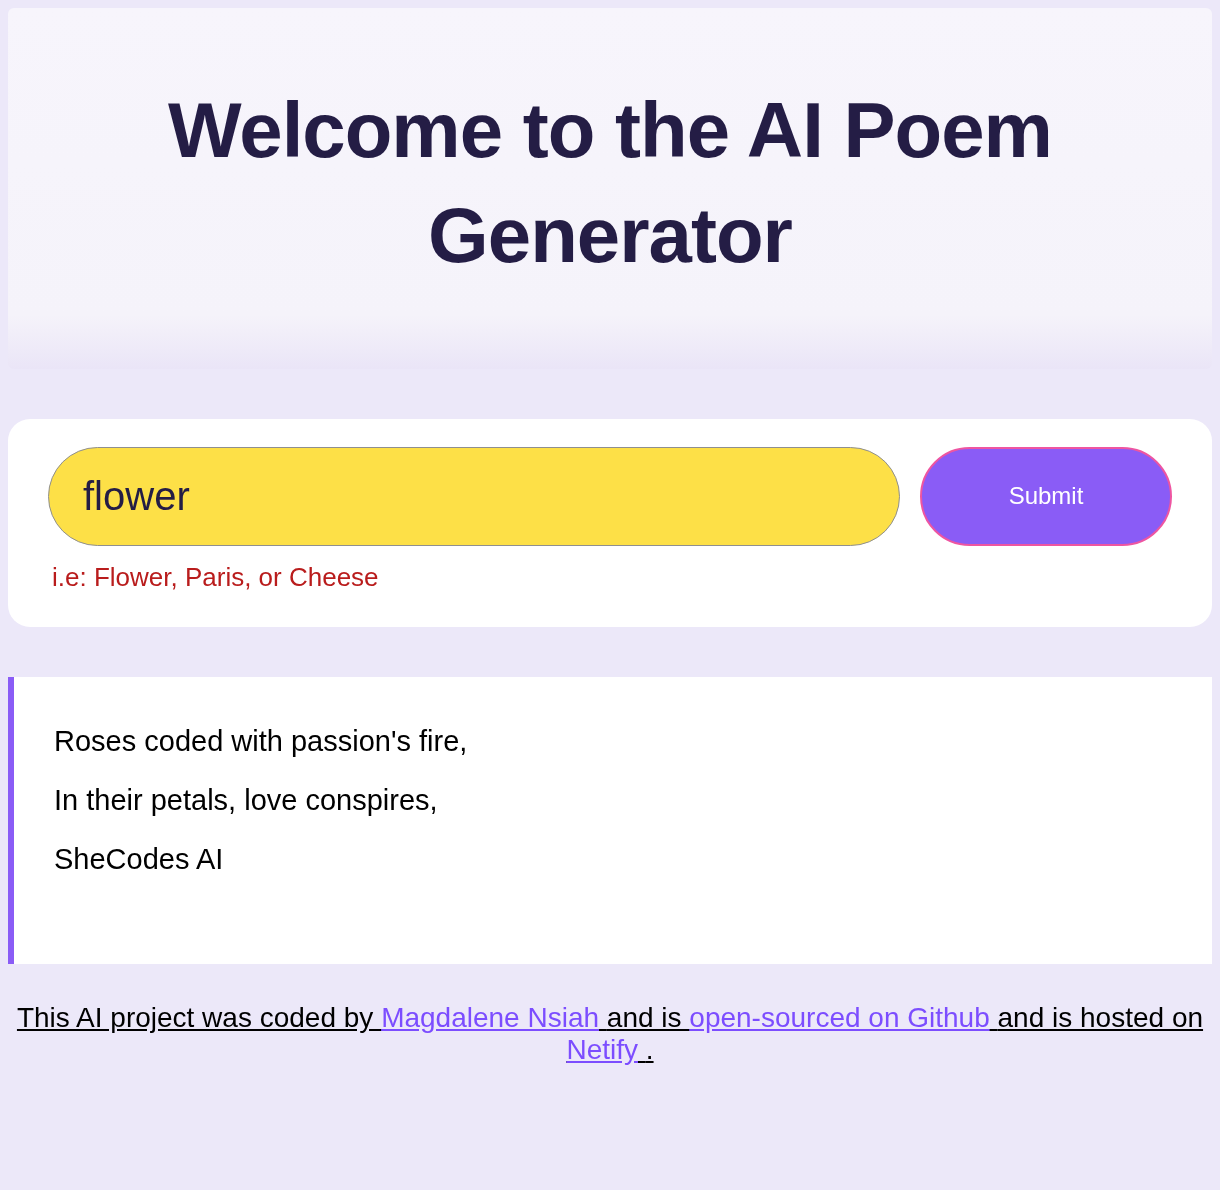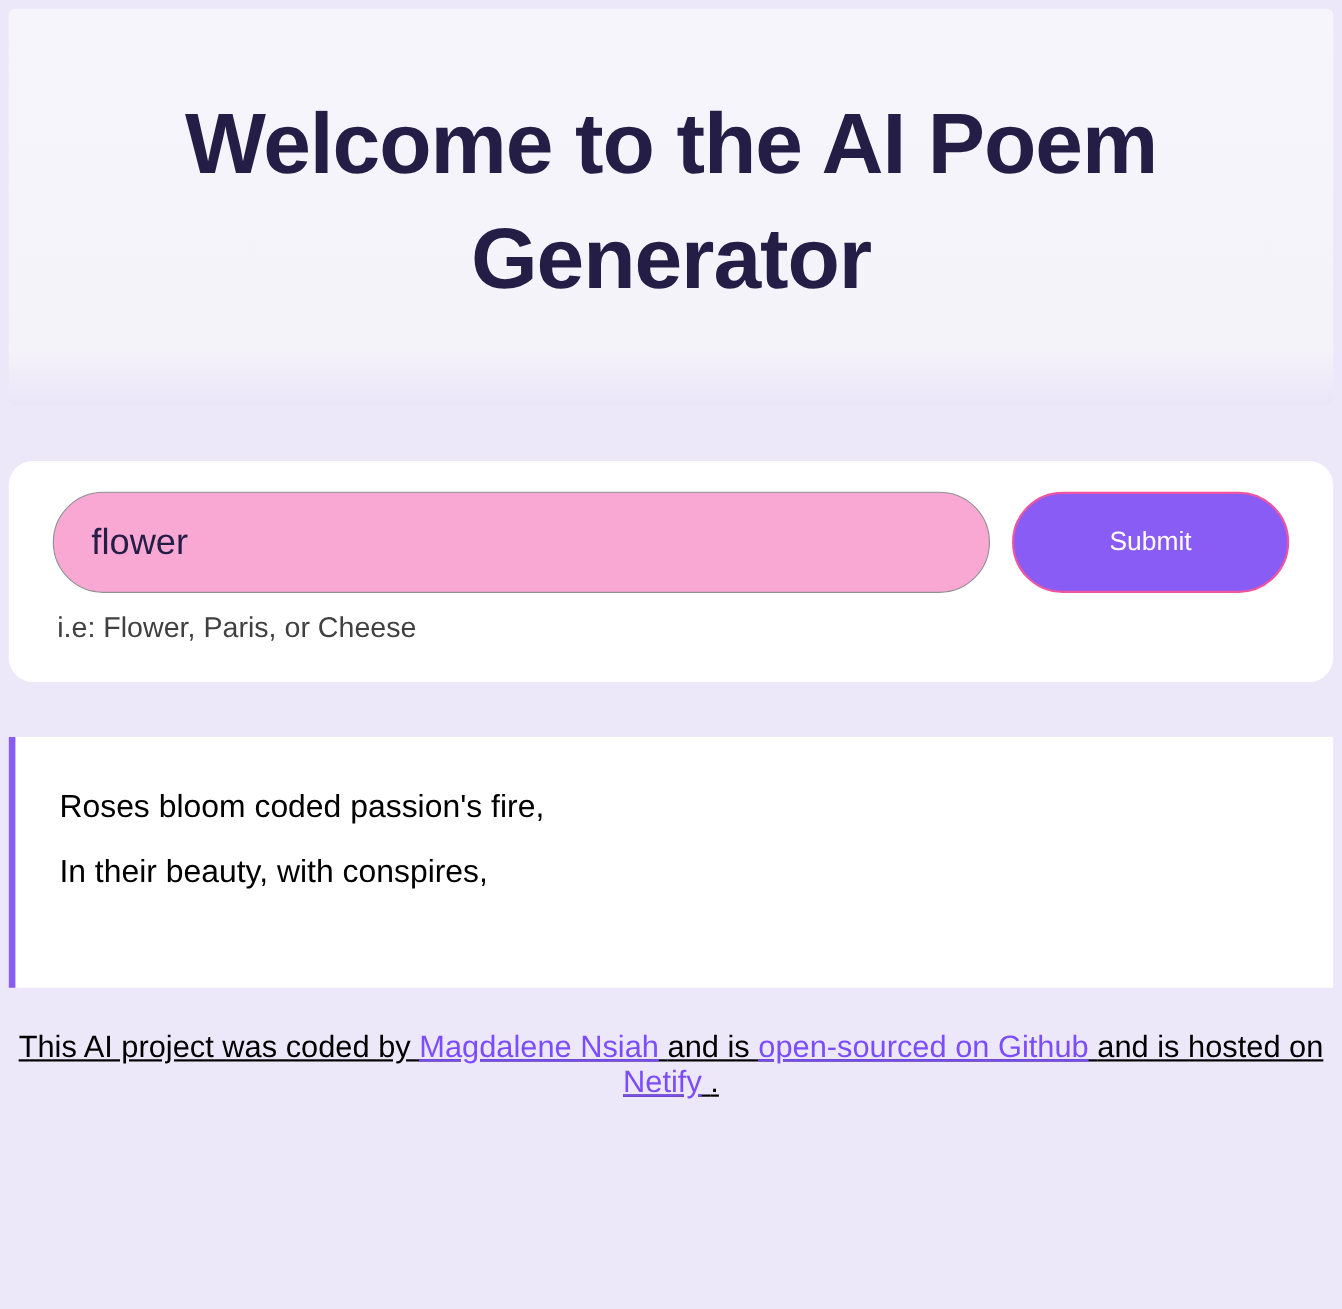--- a/index.html
+++ b/index.html
@@ -35,41 +35,41 @@
     }
     .form-row {
       display: flex;
       gap: 20px;
       align-items: stretch;
     }
     .topic-input {
       flex: 1;
       border: 1px solid #8f8f8f;
       border-radius: 999px;
-      font-size: 33px;
+      font-size: 40px;
       color: #241d45;
       padding: 26px 34px;
       outline: none;
       font-family: inherit;
-      background: #f9a8d4;
+      background: #fde047;
     }
     .submit-btn {
       width: 252px;
       border-radius: 999px;
       border: 2px solid #ee55a1;
       background: #8a5cf6;
       color: #ffffff;
       font-size: 24px;
       font-weight: 500;
       cursor: pointer;
       font-family: inherit;
     }
     .hint {
       font-size: 26px;
-      color: #404040;
+      color: #b91c1c;
       margin-top: 16px;
       margin-left: 4px;
     }
     .poem-block {
       background: #ffffff;
       border-left: 6px solid #8a5cf6;
       margin: 50px 8px 0 8px;
       padding: 50px 40px 90px 40px;
     }
     .poem-block p {
@@ -102,22 +102,23 @@
 
 <div class="form-card">
   <div class="form-row">
     <input type="text" class="topic-input" value="flower" style="">
     <button class="submit-btn">Submit</button>
   </div>
   <div class="hint">i.e: Flower, Paris, or Cheese</div>
 </div>
 
 <div class="poem-block">
-  <p>Roses bloom coded passion's fire,</p>
-  <p>In their beauty, with conspires,</p>
+  <p>Roses coded with passion's fire,</p>
+  <p>In their petals, love conspires,</p>
+  <p>SheCodes AI</p>
 </div>
 
 <div class="footer">
   <span>This AI project was coded by </span>
   <a href="#">Magdalene Nsiah</a>
   <span> and is </span>
   <a href="#">open-sourced on Github</a>
   <span> and is hosted on </span>
   <a href="#">Netify</a>
   <span> .</span>

